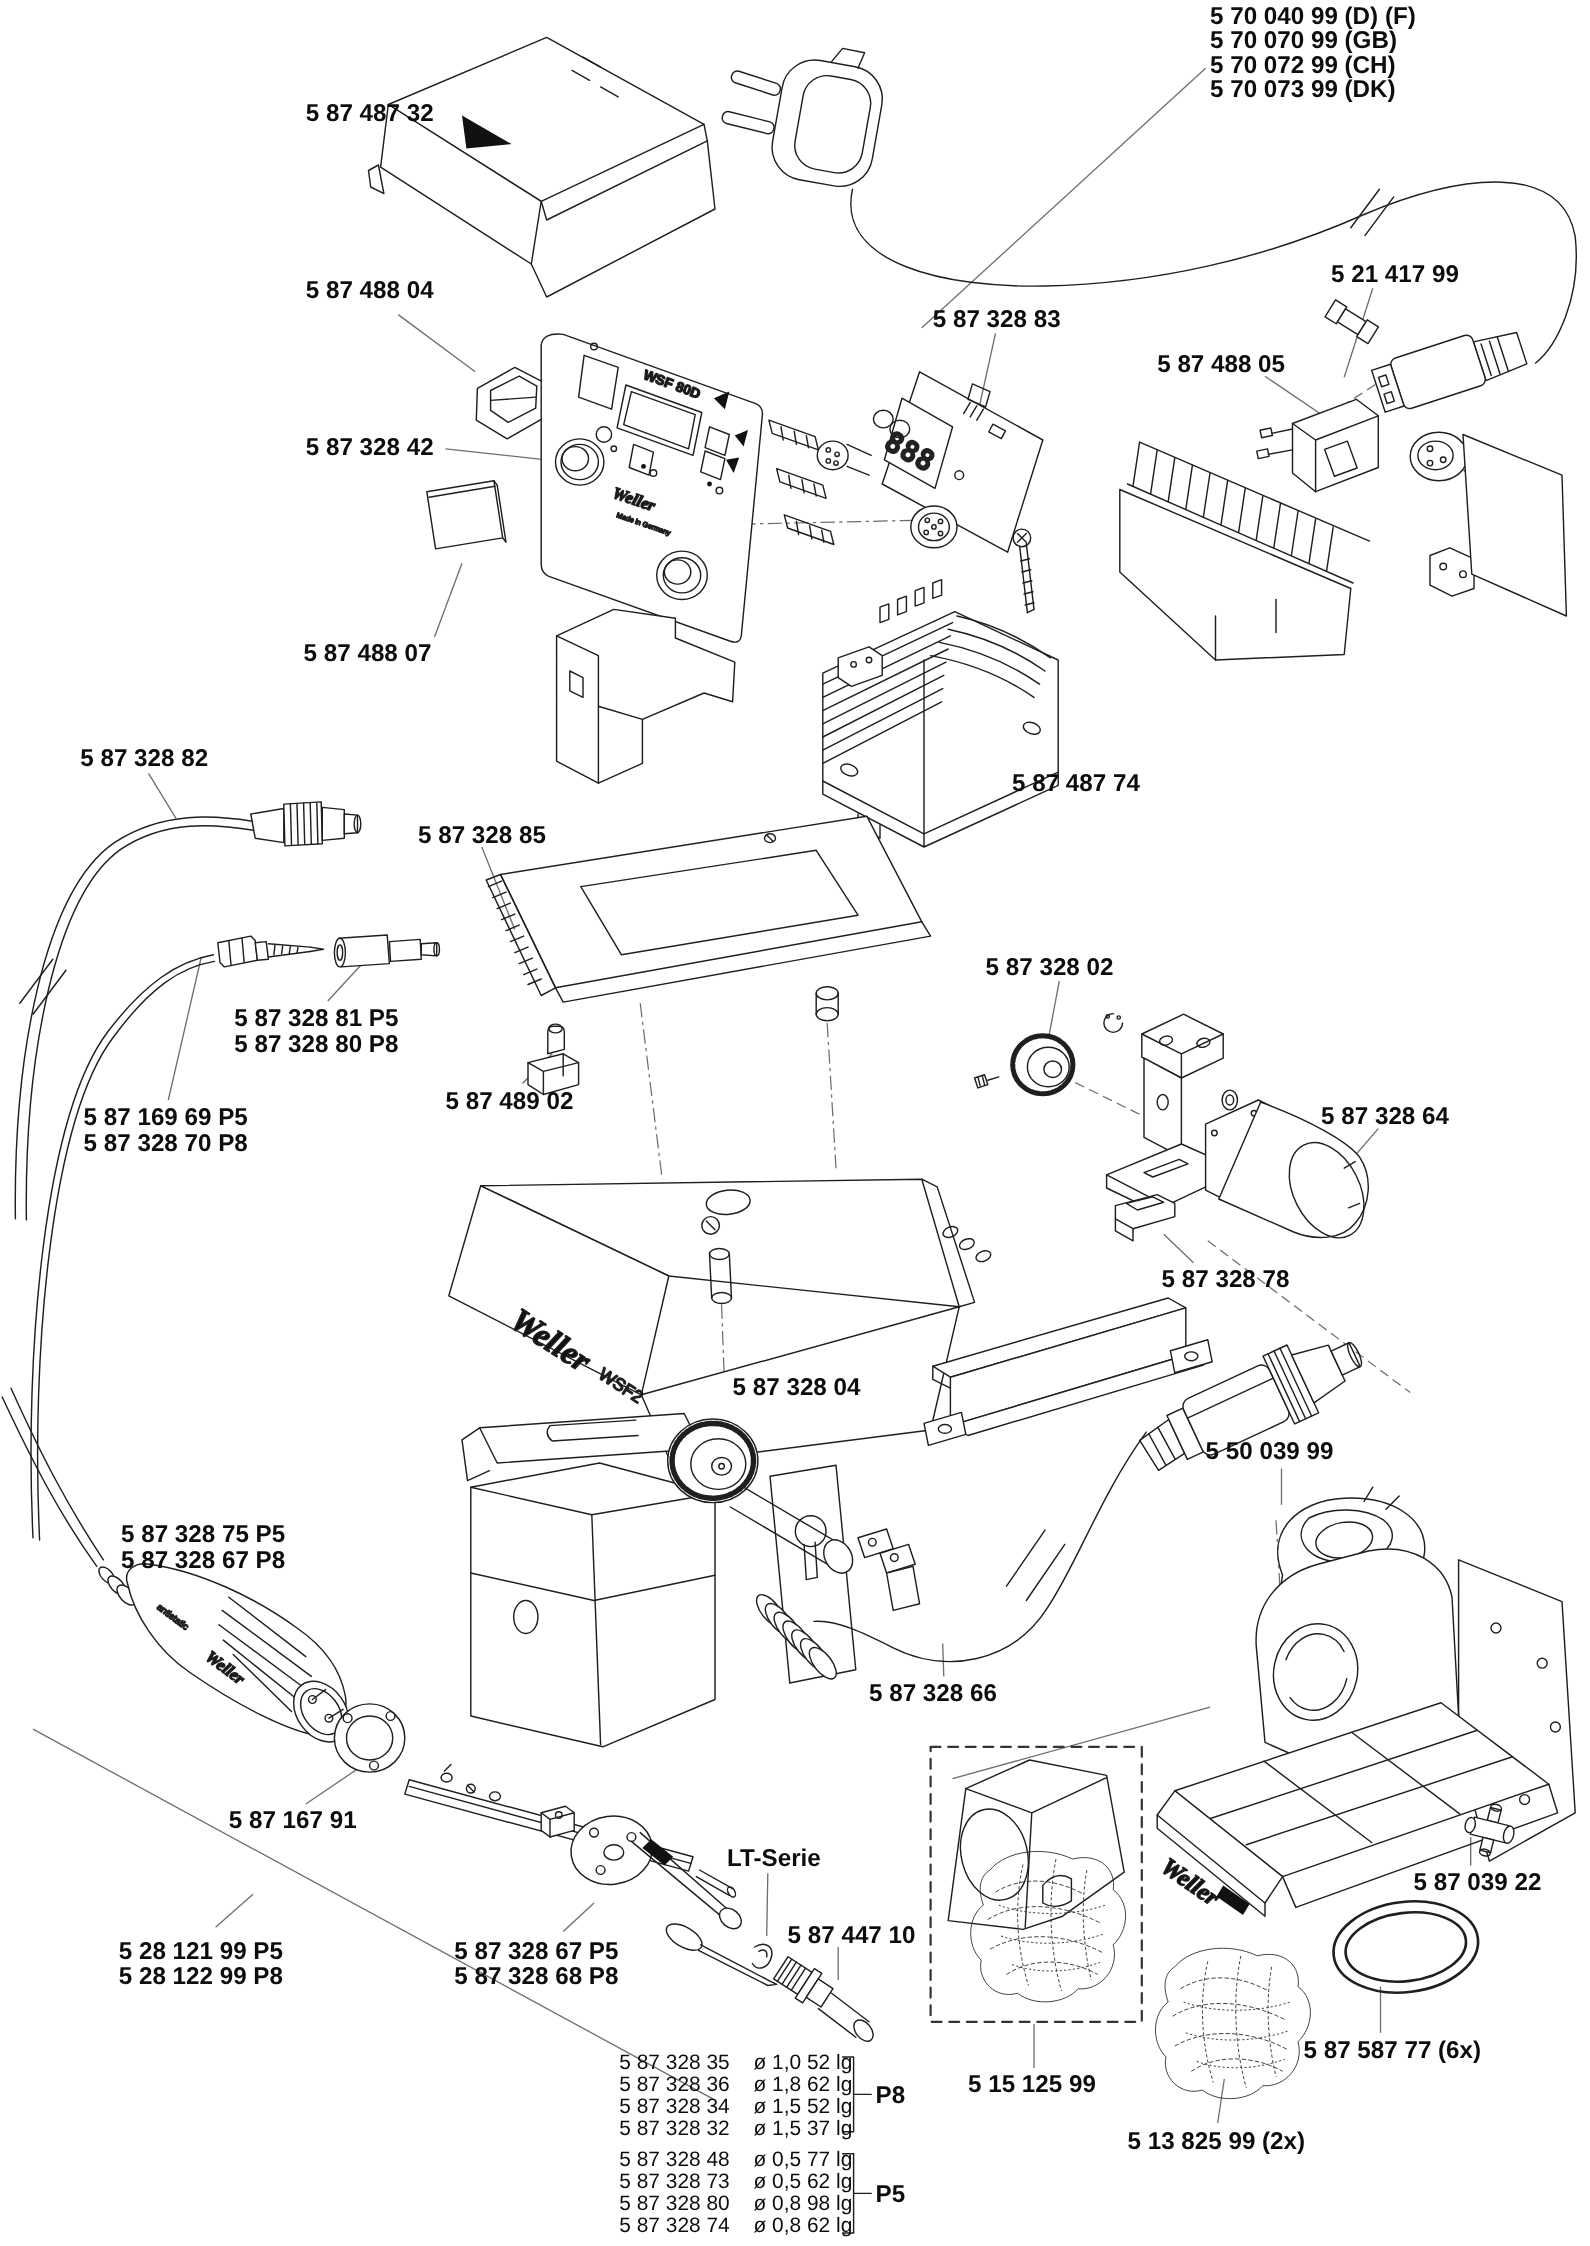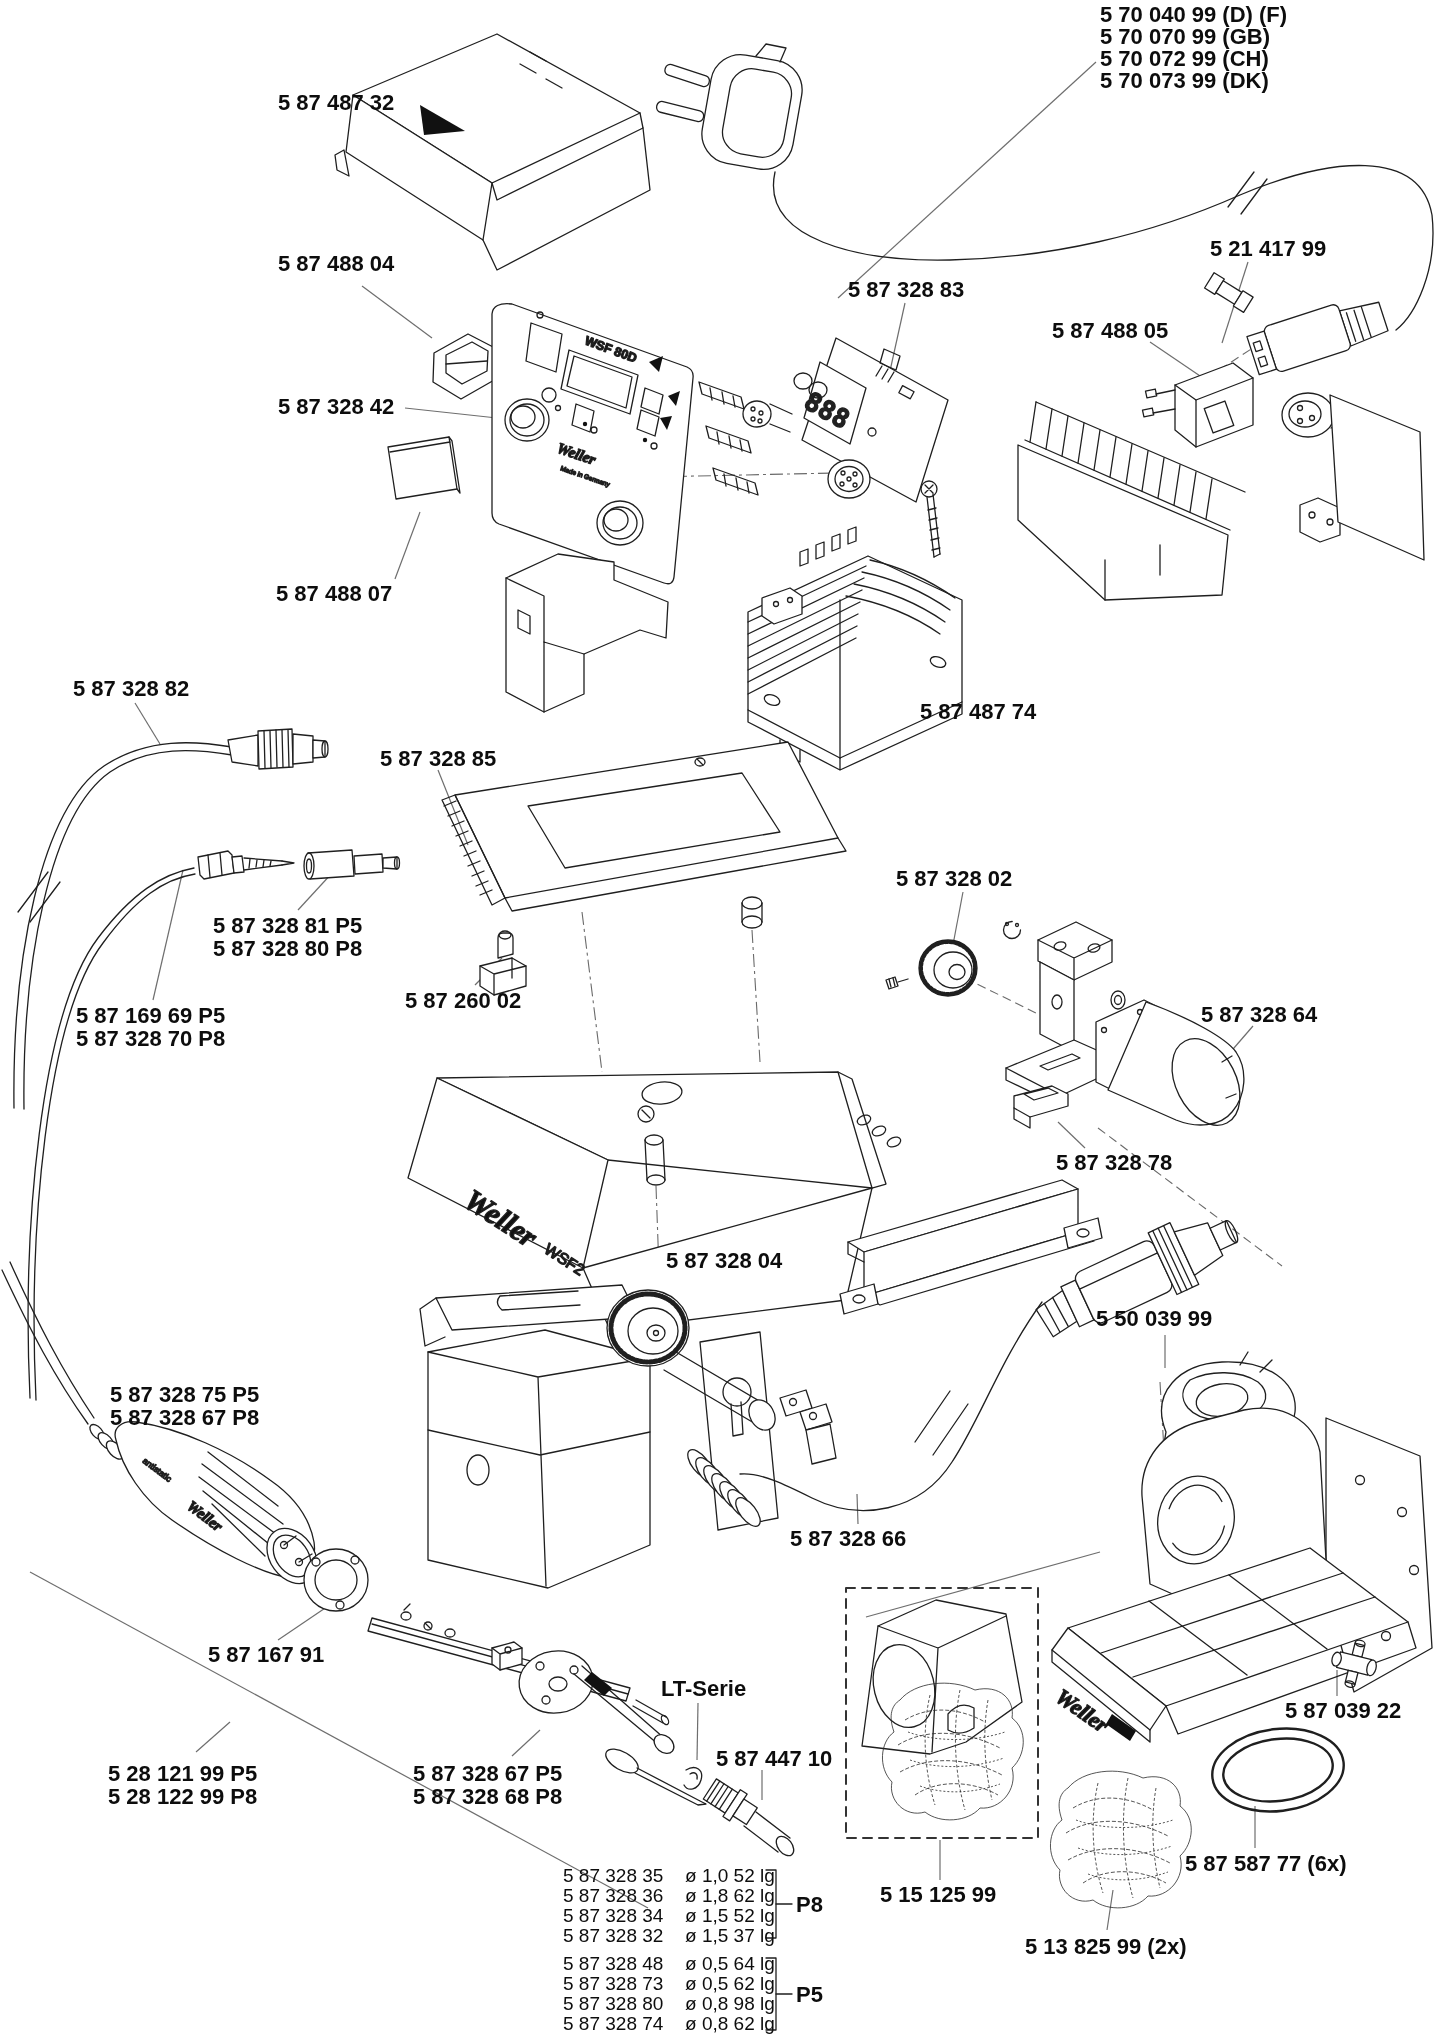--- a/index.html
+++ b/index.html
@@ -584,21 +584,21 @@
 <div class="lbl" style="left:1210px;top:236px">5 21 417 99</div>
 <div class="lbl" style="left:1052px;top:318px">5 87 488 05</div>
 <div class="lbl" style="left:276px;top:581px">5 87 488 07</div>
 <div class="lbl" style="left:73px;top:676px">5 87 328 82</div>
 <div class="lbl" style="left:920px;top:699px">5 87 487 74</div>
 <div class="lbl" style="left:380px;top:746px">5 87 328 85</div>
 <div class="lbl" style="left:213px;top:913px">5 87 328 81 P5</div>
 <div class="lbl" style="left:213px;top:936px">5 87 328 80 P8</div>
 <div class="lbl" style="left:76px;top:1003px">5 87 169 69 P5</div>
 <div class="lbl" style="left:76px;top:1026px">5 87 328 70 P8</div>
-<div class="lbl" style="left:405px;top:988px">5 87 260 02</div>
+<div class="lbl" style="left:405px;top:988px">5 87 489 02</div>
 <div class="lbl" style="left:896px;top:866px">5 87 328 02</div>
 <div class="lbl" style="left:1201px;top:1002px">5 87 328 64</div>
 <div class="lbl" style="left:1056px;top:1150px">5 87 328 78</div>
 <div class="lbl" style="left:666px;top:1248px">5 87 328 04</div>
 <div class="lbl" style="left:1096px;top:1306px">5 50 039 99</div>
 <div class="lbl" style="left:110px;top:1382px">5 87 328 75 P5</div>
 <div class="lbl" style="left:110px;top:1405px">5 87 328 67 P8</div>
 <div class="lbl" style="left:790px;top:1526px">5 87 328 66</div>
 <div class="lbl" style="left:208px;top:1642px">5 87 167 91</div>
 <div class="lbl" style="left:661px;top:1676px">LT-Serie</div>
@@ -628,21 +628,21 @@
   <div class="trow">
         <span>5 87 328 32</span>
         <span>ø 1,5 37 lg</span>
       </div>
 </div>
 <div class="lbl" style="left:796px;top:1892px">P8</div>
 
 <div class="tbl" style="left:563px;top:1954px">
   <div class="trow">
         <span>5 87 328 48</span>
-        <span>ø 0,5 64 lg</span>
+        <span>ø 0,5 77 lg</span>
       </div>
   <div class="trow">
         <span>5 87 328 73</span>
         <span>ø 0,5 62 lg</span>
       </div>
   <div class="trow">
         <span>5 87 328 80</span>
         <span>ø 0,8 98 lg</span>
       </div>
   <div class="trow">

